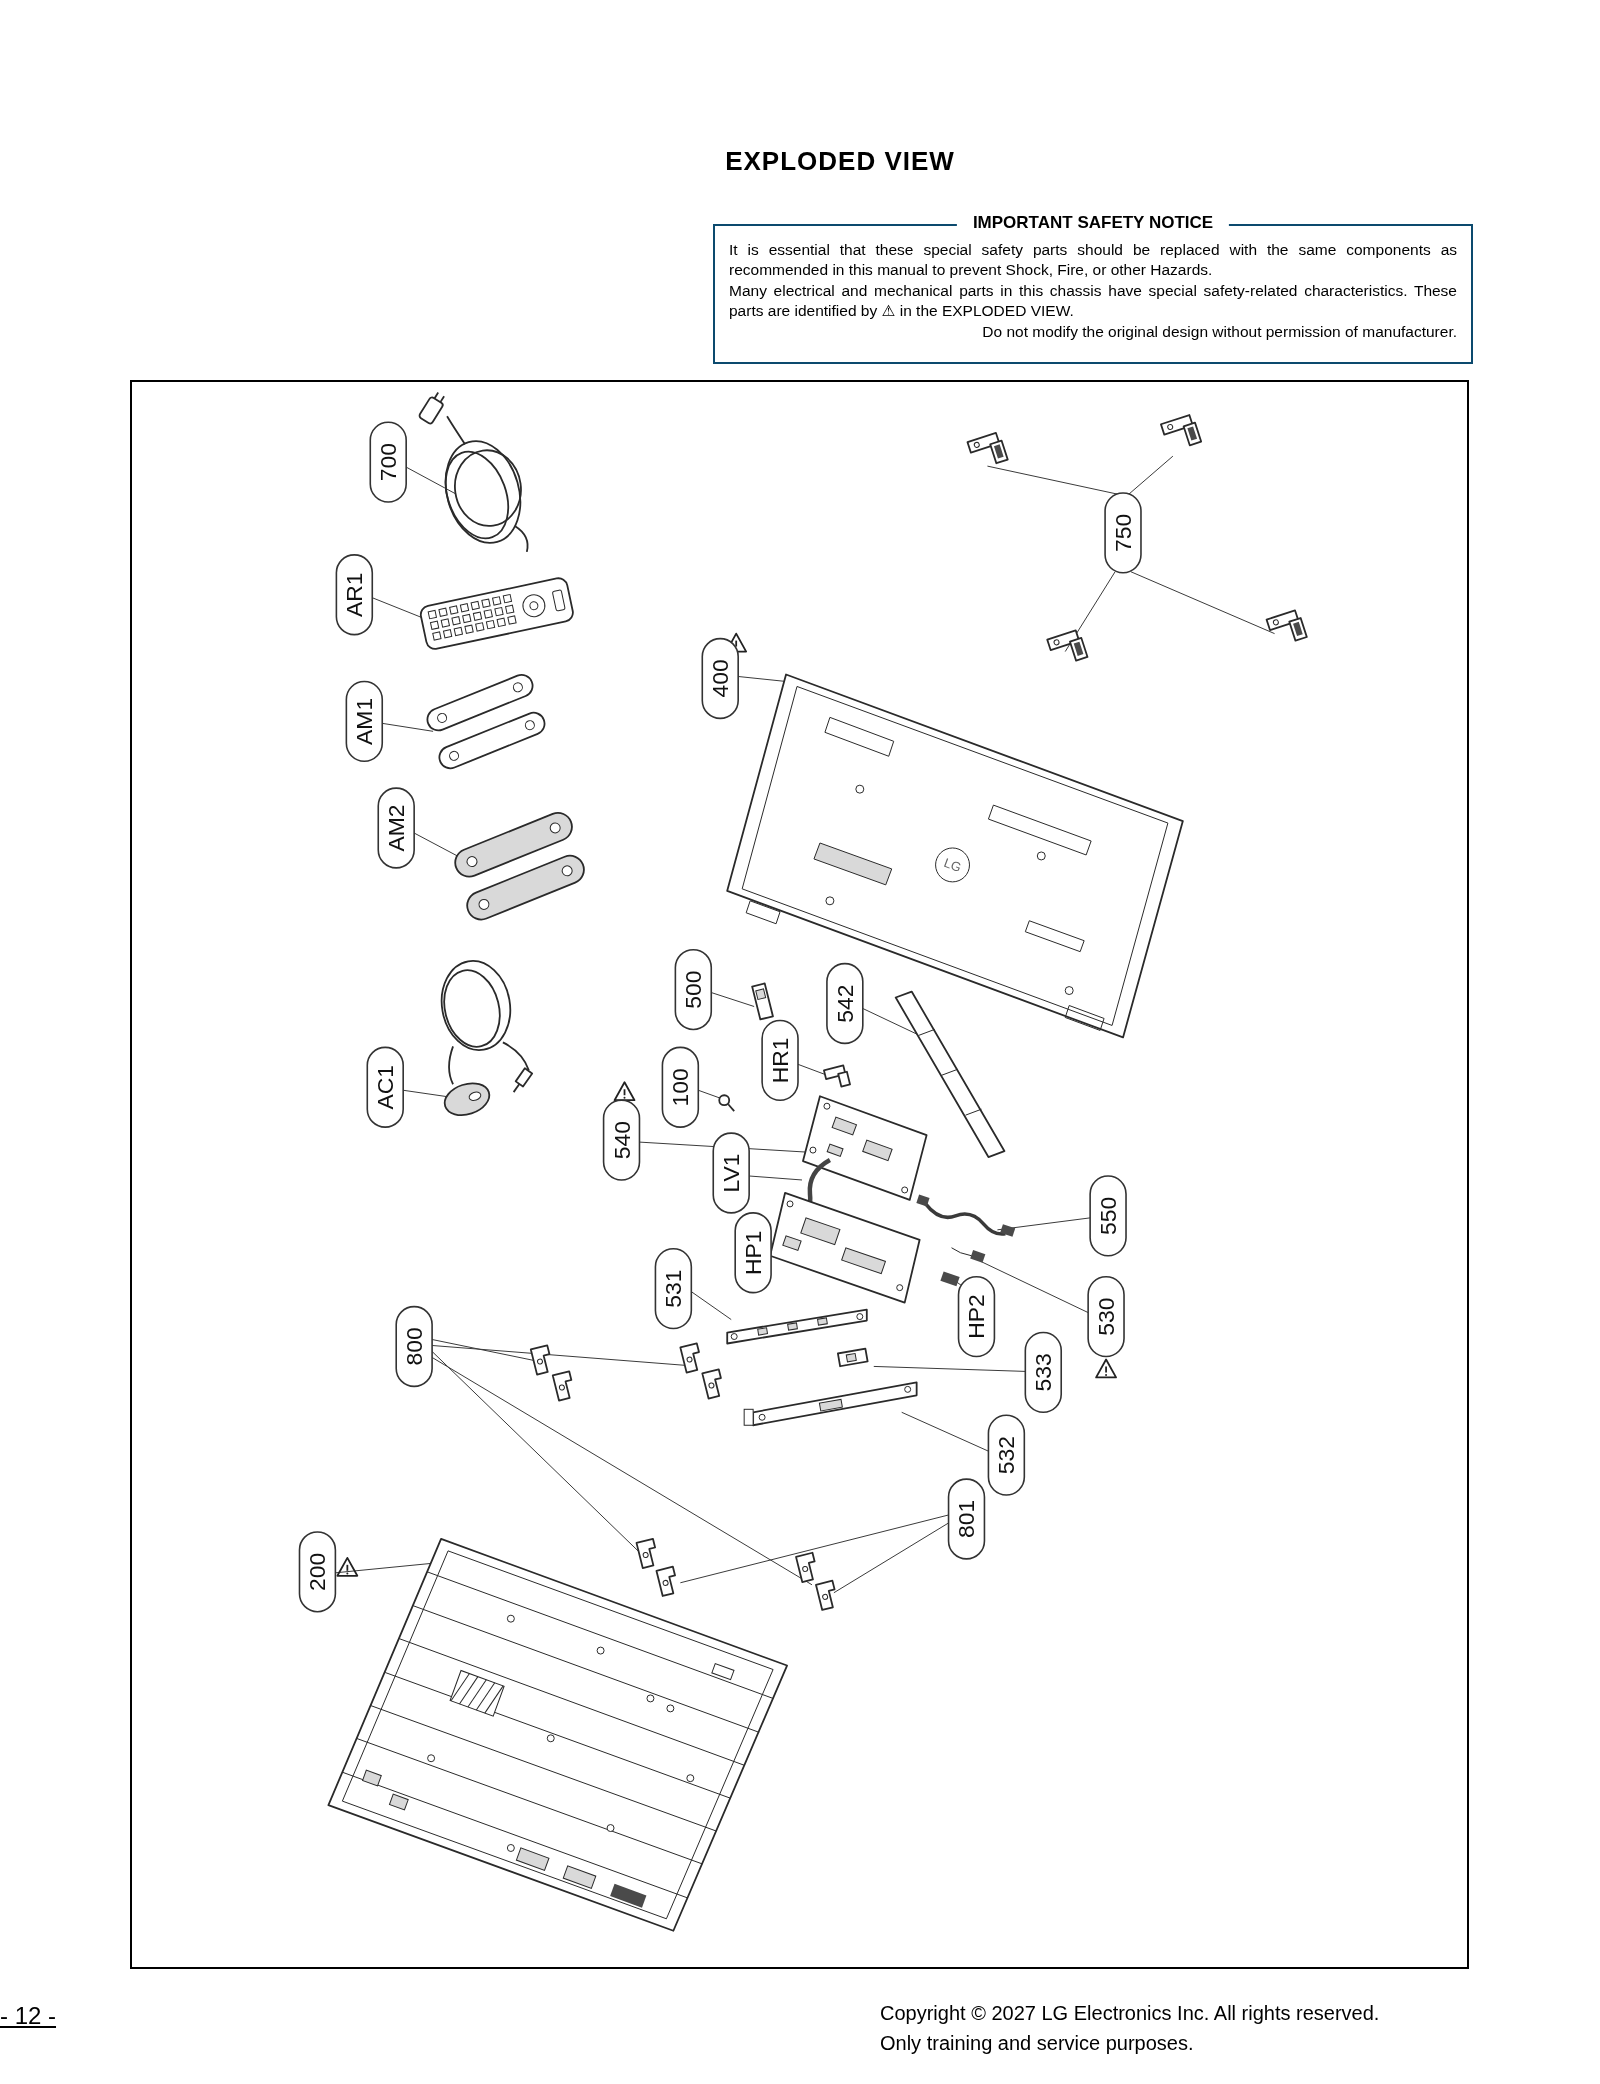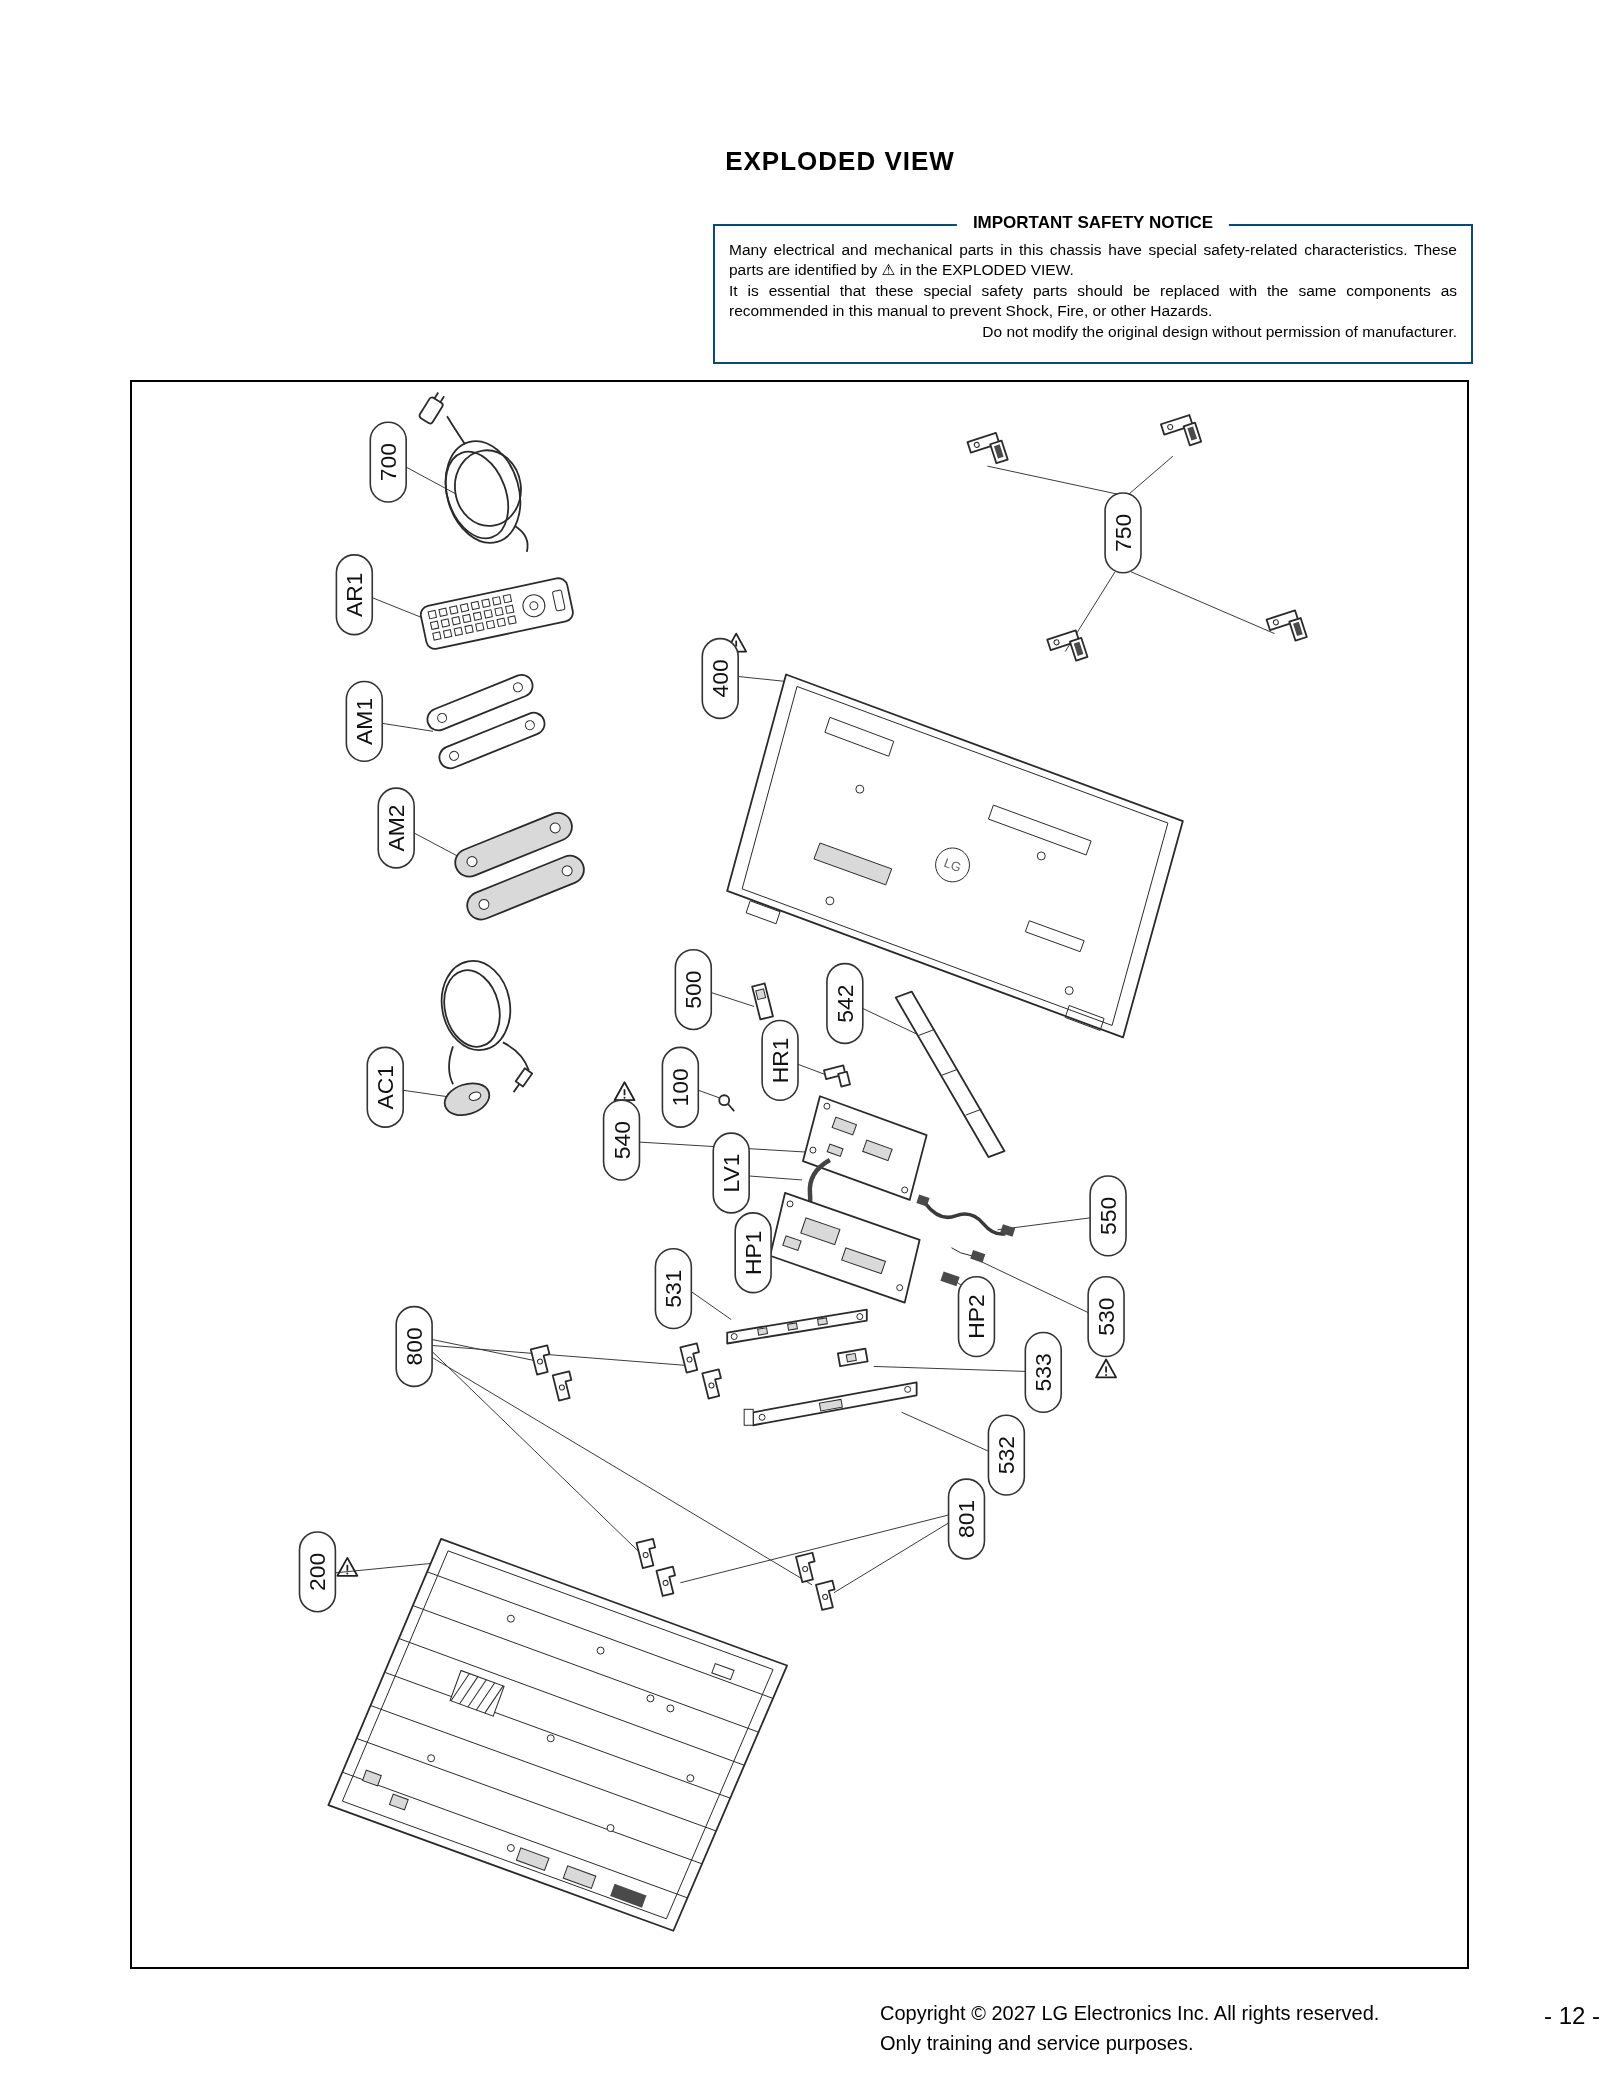--- a/index.html
+++ b/index.html
@@ -50,22 +50,23 @@
     position: absolute;
     left: 130px; top: 380px;
     width: 1339px; height: 1589px;
     border: 2px solid #000;
   }
   .diagram svg { display:block; width:100%; height:100%; }
   .page-num {
     position: absolute;
     top: 2002px; left: 0;
     width: 1600px;
-    text-align: right;
+    text-align: left;
     font-size: 24px;
+    text-decoration: underline;
   }
   .copyright {
     position: absolute;
     top: 1998px; left: 880px;
     font-size: 20px;
     line-height: 1.5;
   }
   
   .ln  { stroke:#2a2a2a; stroke-width:1;   fill:none; }
   .ln2 { stroke:#2a2a2a; stroke-width:1.8; fill:none; stroke-linejoin:round; }
@@ -91,22 +92,22 @@
 </head>
 <body>
 
 <div class="page">
 
   <div class="page-title">EXPLODED VIEW</div>
 
   <div class="safety">
     <div class="safety-title">IMPORTANT SAFETY NOTICE</div>
     <div class="safety-body">
+      <p>It is essential that these special safety parts should be replaced with the same components as recommended in this manual to prevent Shock, Fire, or other Hazards.</p>
       <p>Many electrical and mechanical parts in this chassis have special safety-related characteristics. These parts are identified by ⚠ in the EXPLODED VIEW.</p>
-      <p>It is essential that these special safety parts should be replaced with the same components as recommended in this manual to prevent Shock, Fire, or other Hazards.</p>
       <p>Do not modify the original design without permission of manufacturer.</p>
     </div>
   </div>
 
   <div class="diagram">
     <svg viewBox="0 0 1339 1589">
       <defs>
         <g id="b750">
           <rect class="ln2 wfill" x="0" y="0" width="30" height="11"></rect>
           <rect class="ln2 wfill" x="21" y="9" width="12" height="20"></rect>

